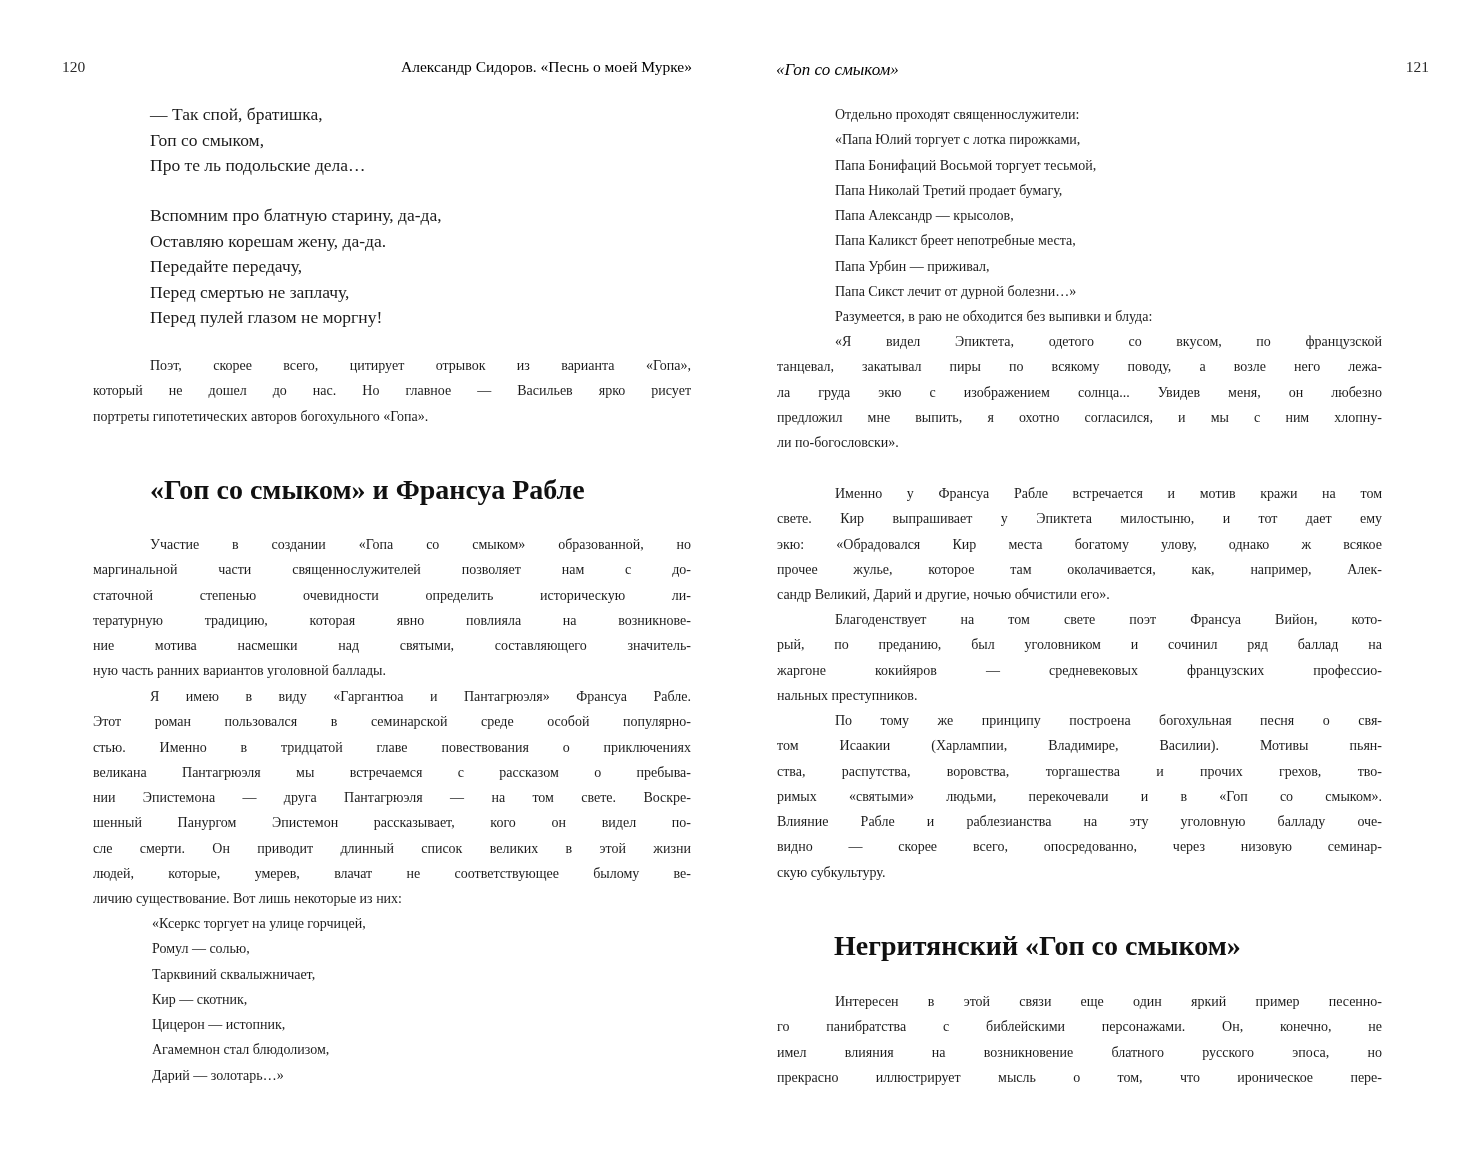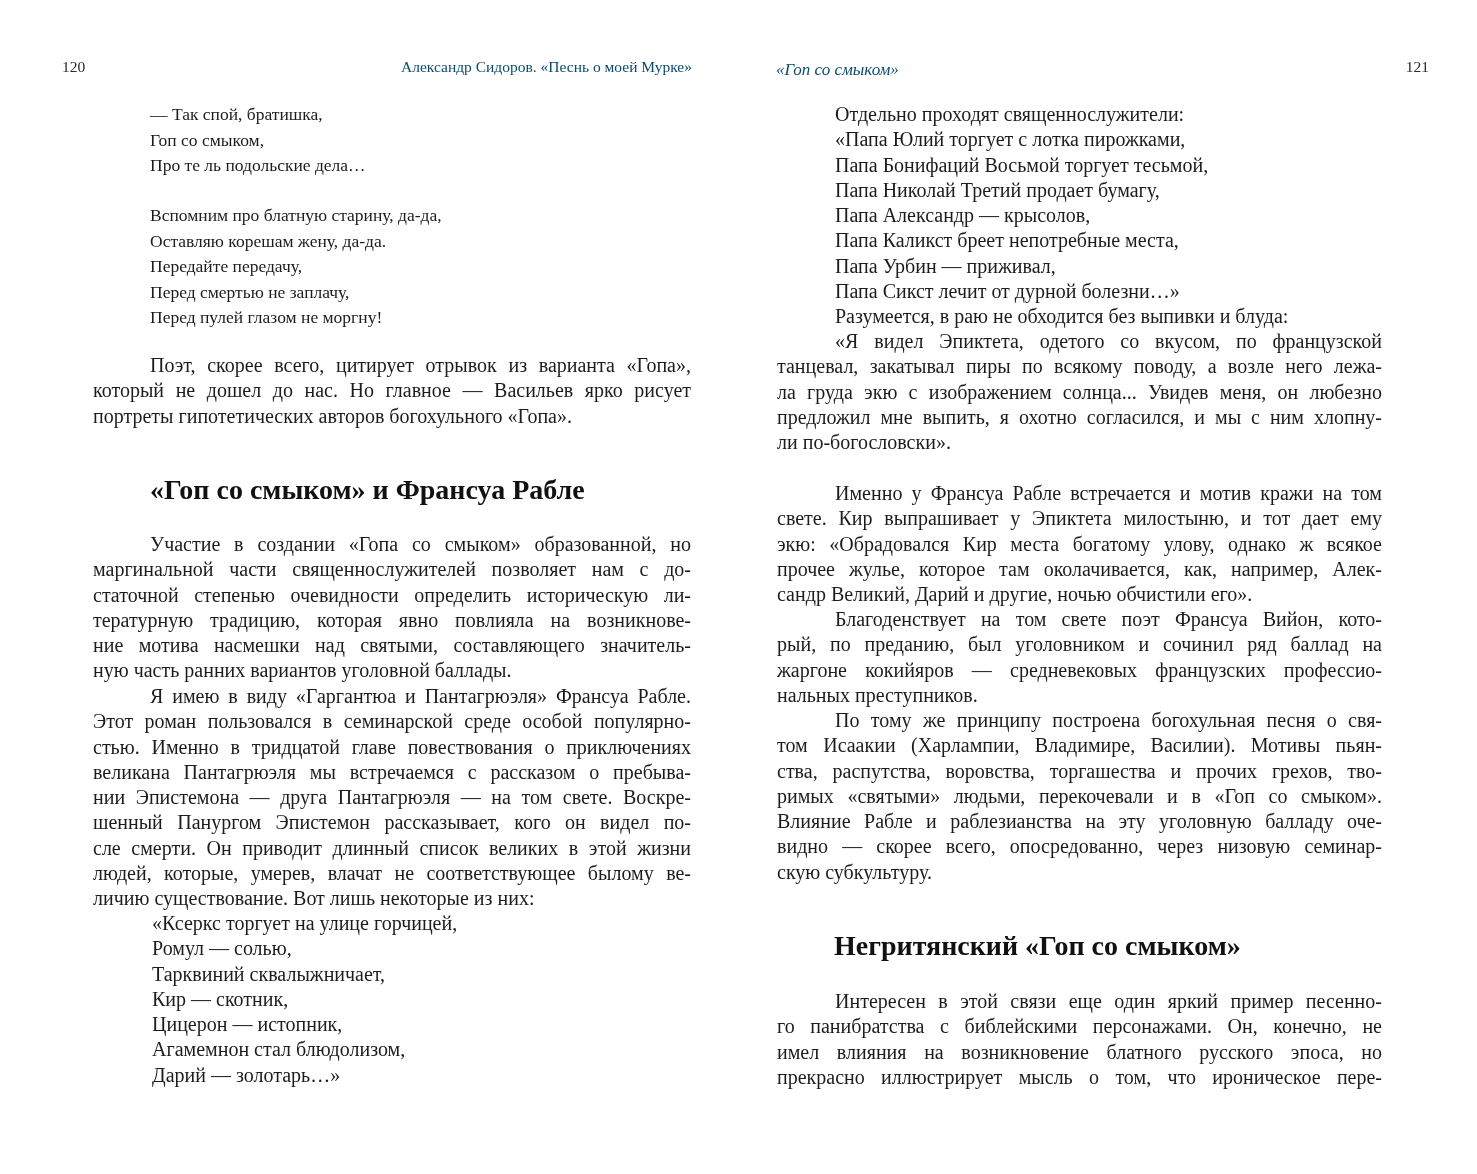--- a/index.html
+++ b/index.html
@@ -1,27 +1,27 @@
 <!DOCTYPE html>
 <html><head>
 <meta charset="utf-8">
 <style>
   html, body { margin: 0; padding: 0; background: #ffffff; }
   body { width: 1477px; height: 1174px; position: relative; overflow: hidden;
          font-family: "Liberation Serif", "DejaVu Serif", serif; color: #1c1c1c; }
   .page { position: absolute; top: 0; height: 888px; }
   .page.left { left: 0; width: 738px; }
   .page.right { left: 738px; width: 739px; }
-  .runhead { position: absolute; top: 58px; font-size: 15.5px; color: #0c4a6e; white-space: nowrap; }
+  .runhead { position: absolute; top: 58px; font-size: 15.5px; color: #000000; white-space: nowrap; }
   .folio { position: absolute; top: 58px; font-size: 15.5px; color: #2a2a2a; }
   .left .folio { left: 62px; }
   .left .runhead { right: 46px; }
   .right .runhead { left: 38px; font-style: italic; font-size: 17px; top: 60px; }
   .right .folio { right: 48px; }
-  .text { position: absolute; font-size: 20px; line-height: 25.3px; }
+  .text { position: absolute; font-size: 14px; line-height: 25.3px; }
   .line { display: block; white-space: nowrap; }
   .just { text-align: justify; text-align-last: justify; }
   .h2 { position: absolute; font-family: "Liberation Serif", "DejaVu Serif", serif; font-weight: bold;
         font-size: 28px; color: #111; white-space: nowrap; }
 </style>
 </head>
 <body>
 
 <div class="page left">
   <div class="folio">120</div>

